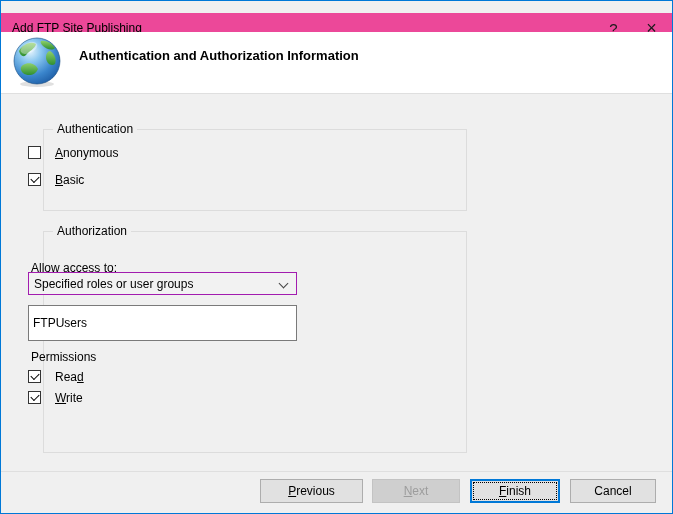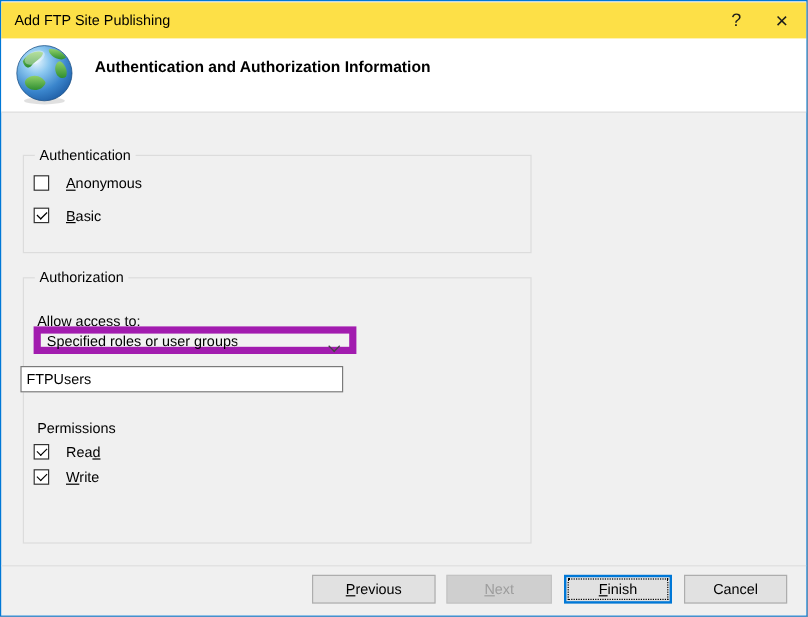--- a/index.html
+++ b/index.html
@@ -4,59 +4,59 @@
 <style>
   html,body { margin:0; padding:0; background:#555; }
   * { box-sizing:border-box; }
   .dialog {
     position:relative; width:673px; height:514px;
     background:#f0f0f0; border:1px solid #0078d7;
     font-family:"Liberation Sans", sans-serif; font-size:12px; color:#000;
     overflow:hidden; margin:0 auto;
   }
   
-  .titlebar { position:absolute; left:0; top:1px; width:100%; height:31px; background:#fde047;text-align:center; }
+  .titlebar { position:absolute; left:0; top:12px; width:100%; height:31px; background:#ec4899;text-align:center; }
   .titlebar .title { position:absolute; left:11px; top:8px; font-size:12px; color:#000; white-space:nowrap; }
   .tb-btn { position:absolute; top:0; width:33px; height:30px; display:flex; align-items:center; justify-content:center; cursor:default; }
   .tb-btn.help { right:42px; }
   .tb-btn.close { right:4px; }
   .tb-glyph { font-size:15px; color:#1a1a1a; line-height:1; }
   .tb-glyph.x { font-size:18px; }
   
   .header { position:absolute; left:0; top:31px; width:100%; height:61px; background:#fff; }
   .globe { position:absolute; left:11px; top:4px; }
   .header-title { position:absolute; left:78px; top:16px; font-size:13px; font-weight:bold; color:#000; white-space:nowrap; }
   .header-sep { position:absolute; left:0; top:92px; width:100%; height:1px; background:#dfdfdf; }
   
-  .groupbox { position:absolute; border:1px solid #dcdcdc; background:transparent; }
+  .groupbox { position:absolute; border:1px solid #dcdcdc; background:transparent;margin-left:24px; }
   .gb-auth  { left:18px; top:128px; width:424px; height:82px; }
   .gb-authz { left:18px; top:230px; width:424px; height:222px; }
   .gb-label { position:absolute; top:-8px; left:9px; background:#f0f0f0; padding:0 4px; font-size:12px; color:#000; white-space:nowrap; }
   
   .check-row { position:absolute; display:flex; align-items:center; height:15px; cursor:default; }
   .checkbox { width:13px; height:13px; background:#fff; border:1px solid #333; position:relative; flex:0 0 auto; }
   .checkbox.checked::after {
     content:""; position:absolute; left:2px; top:2px; width:7px; height:4px;
     border-left:1.6px solid #000; border-bottom:1.6px solid #000; transform:rotate(-45deg);
   }
   .check-label { margin-left:14px; font-size:12px; white-space:nowrap; }
   
   .field-label { position:absolute; font-size:12px; white-space:nowrap; }
   .combobox {
     position:absolute; left:27px; top:271px; width:269px; height:23px;
-    background:#f2f2f2; border:6px solid #a21caf;
+    background:#f2f2f2; border:1px solid #a21caf;
     display:flex; align-items:center; padding:0 24px 0 5px; cursor:default;
   }
   .combo-value { font-size:12px; white-space:nowrap; overflow:hidden; }
   .chevron {
     position:absolute; right:9px; top:7px; width:7px; height:7px;
     border-right:1.2px solid #444; border-bottom:1.2px solid #444; transform:rotate(45deg);
   }
   .textbox {
-    position:absolute; left:16px; top:304px; width:269px; height:22px;
+    position:absolute; left:27px; top:304px; width:269px; height:36px;
     background:#fff; border:1px solid #7a7a7a; font-family:"Liberation Sans", sans-serif;
     font-size:12px; color:#000; padding:0 4px; outline:none;
   }
   
   .footer-sep { position:absolute; left:0; top:470px; width:100%; height:1px; background:#dfdfdf; }
   .btn {
     position:absolute; top:478px; height:24px;
     background:#e1e1e1; border:1px solid #adadad;
     font-family:"Liberation Sans", sans-serif; font-size:12px; color:#000;
     display:flex; align-items:center; justify-content:center; cursor:default; padding:0;

